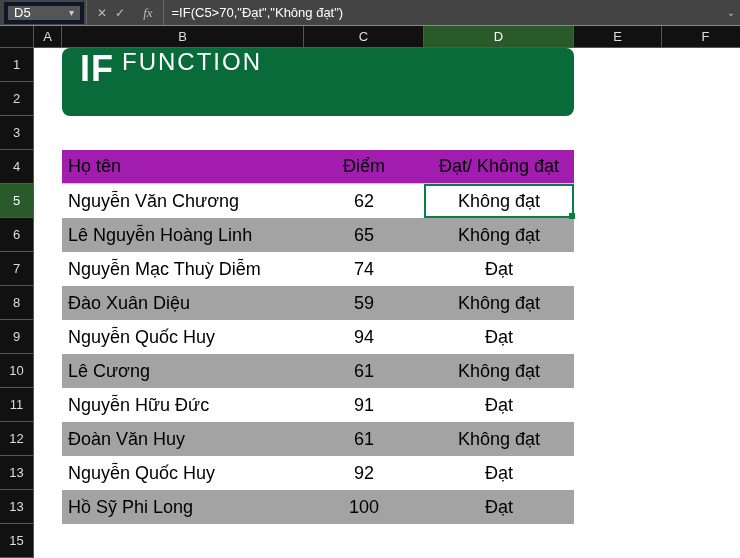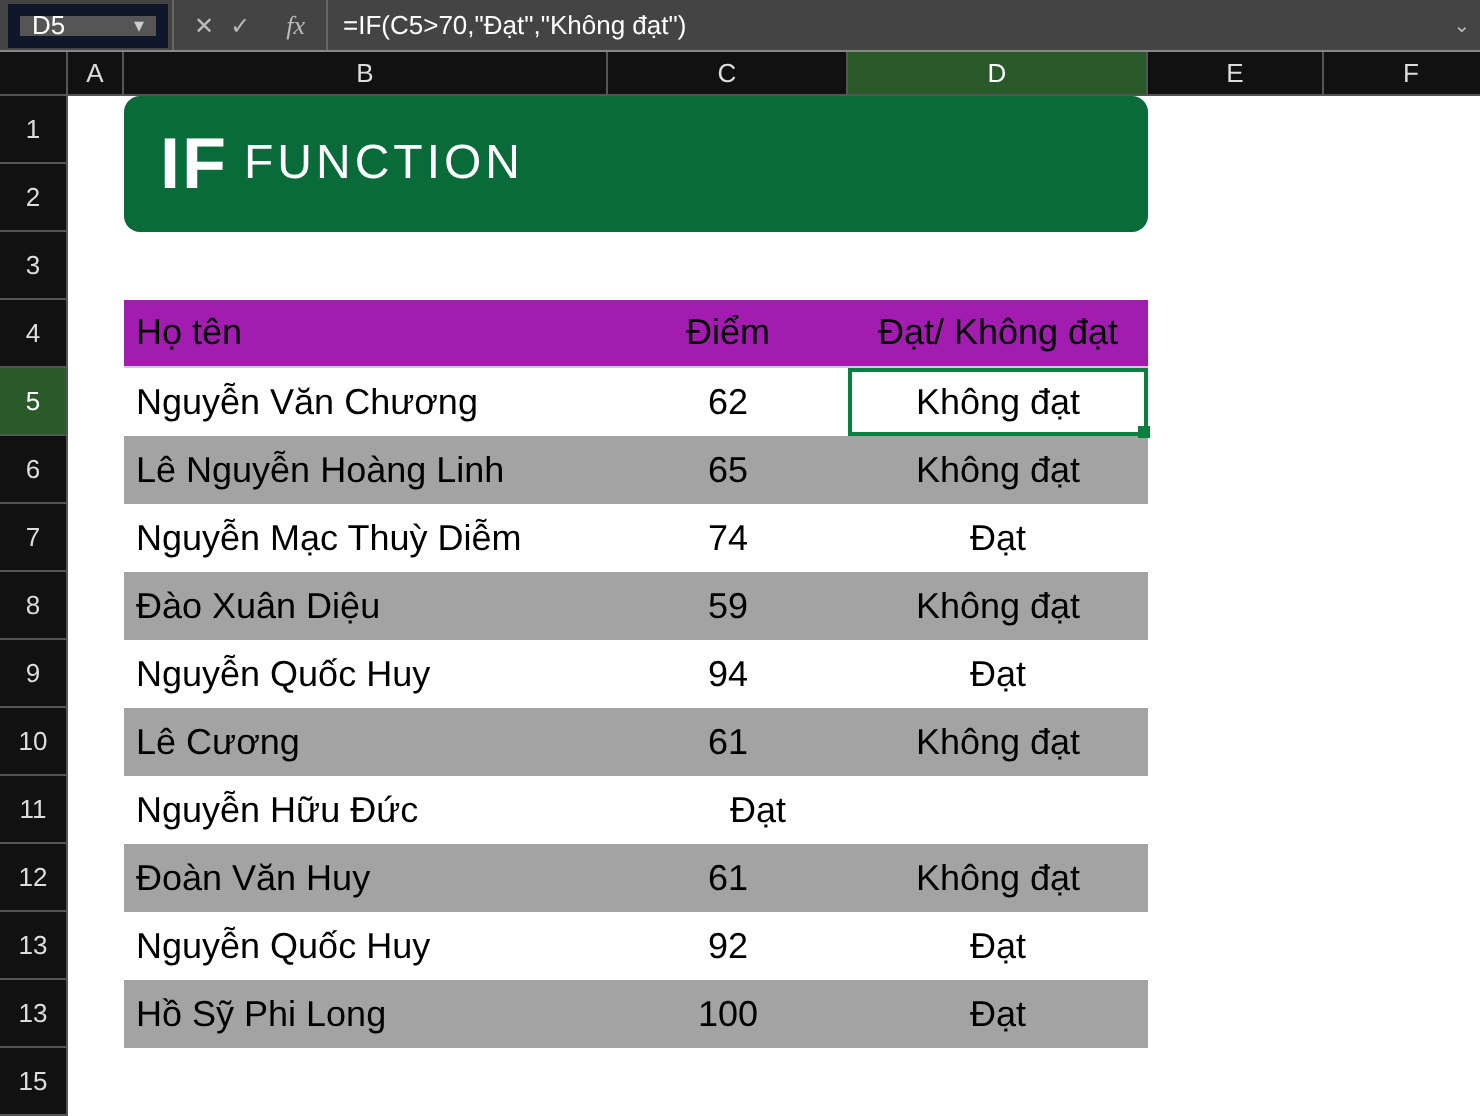--- a/index.html
+++ b/index.html
@@ -19,21 +19,21 @@
     background: #444;
     border-bottom: 1px solid #888;
     color: #fff;
     font-size: 13px;
   }
   .name-box {
     width: 80px;
     height: 22px;
     margin: 2px 2px 2px 4px;
     background: #555;
-    border: 6px solid #0f172a;
+    border: 4px solid #0f172a;
     display: flex;
     align-items: center;
     padding: 0 6px;
     justify-content: space-between;
   }
   .name-box-chevron { font-size: 10px; color: #ccc; }
   .fx-group {
     display: flex;
     align-items: center;
     gap: 8px;
@@ -121,21 +121,20 @@
 
   
   .title-banner {
     position: absolute;
     left: 28px; top: 0;
     width: 512px;
     height: 68px;
     background: #0a6b3a;
     border-radius: 8px;
     display: flex;
-    align-items: center;
     padding-left: 18px;
   }
   .title-if {
     color: #fff;
     font-size: 36px;
     font-weight: 800;
     font-family: "Arial Black", Impact, sans-serif;
     letter-spacing: 1px;
     margin-right: 8px;
   }
@@ -260,20 +259,21 @@
             <div class="tbl-cell c-score">94</div>
             <div class="tbl-cell c-status">Đạt</div>
           </div>
           <div class="tbl-row stripe">
             <div class="tbl-cell c-name">Lê Cương</div>
             <div class="tbl-cell c-score">61</div>
             <div class="tbl-cell c-status">Không đạt</div>
           </div>
           <div class="tbl-row">
             <div class="tbl-cell c-name">Nguyễn Hữu Đức</div>
+            <div class="tbl-cell c-score">91</div>
             <div class="tbl-cell c-status">Đạt</div>
           </div>
           <div class="tbl-row stripe">
             <div class="tbl-cell c-name">Đoàn Văn Huy</div>
             <div class="tbl-cell c-score">61</div>
             <div class="tbl-cell c-status">Không đạt</div>
           </div>
           <div class="tbl-row">
             <div class="tbl-cell c-name">Nguyễn Quốc Huy</div>
             <div class="tbl-cell c-score">92</div>

